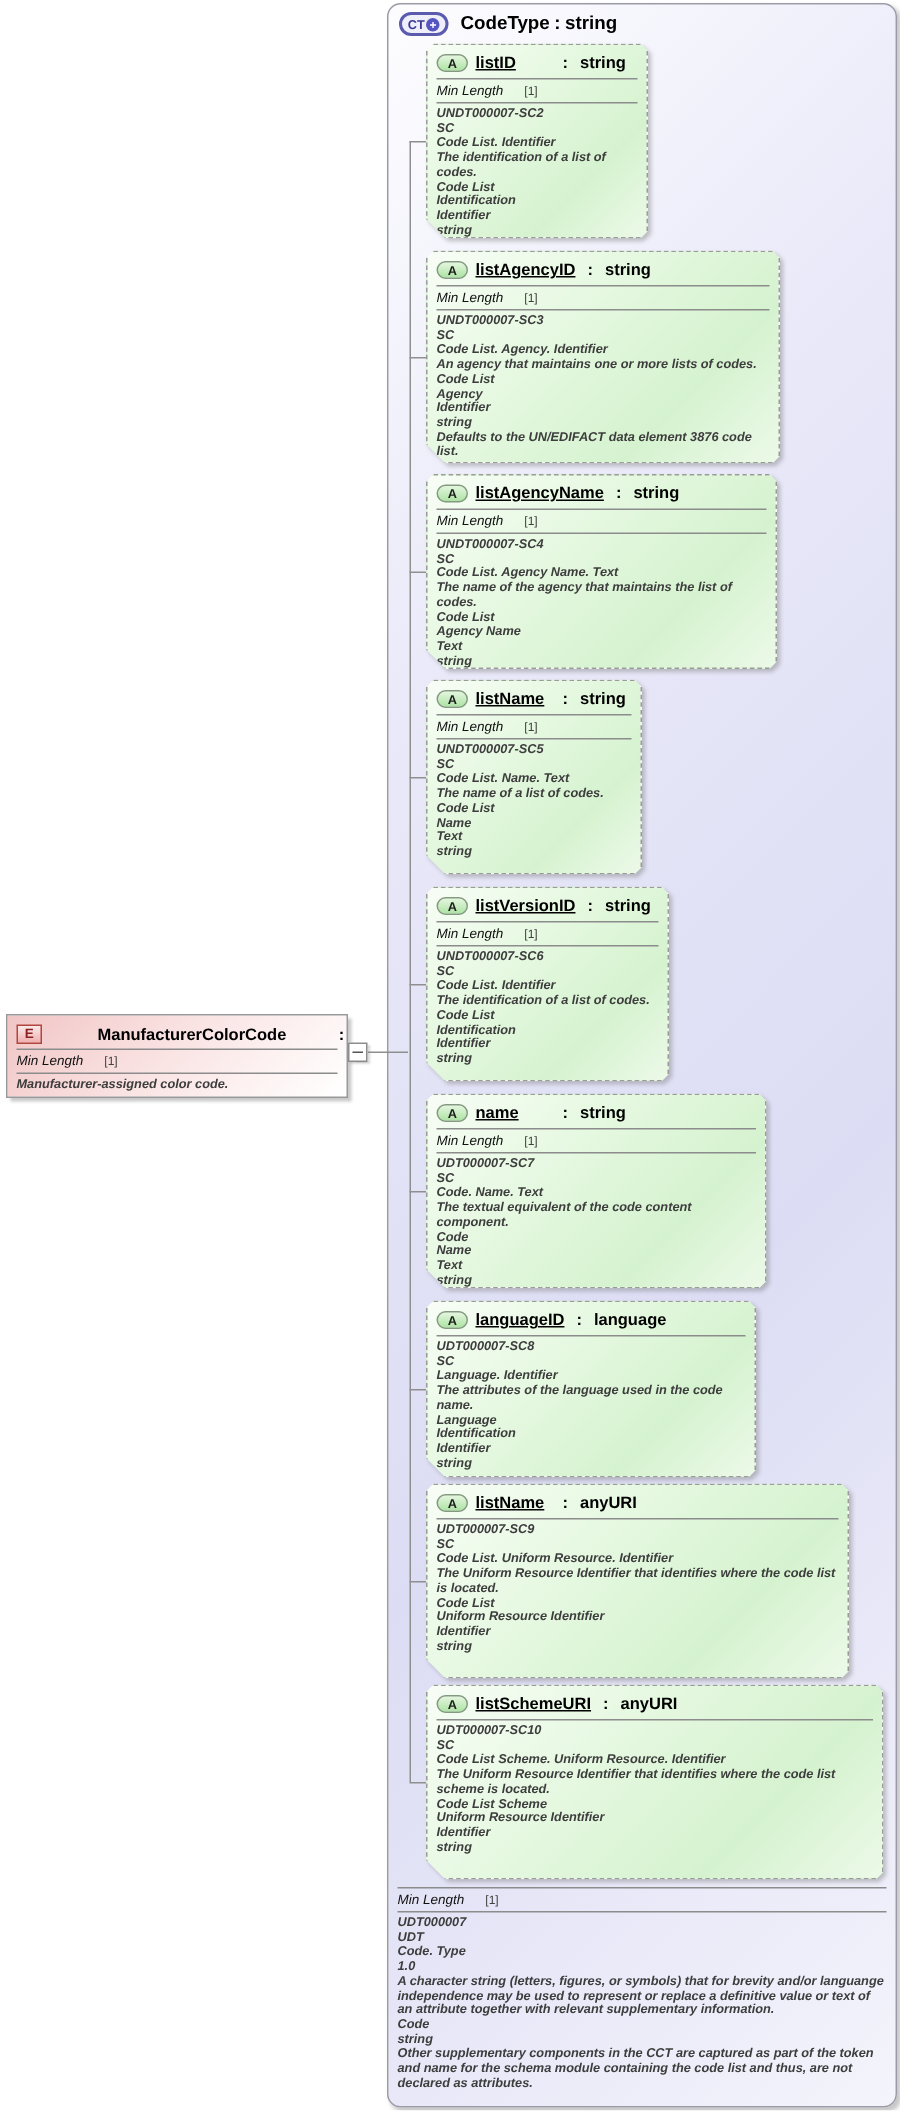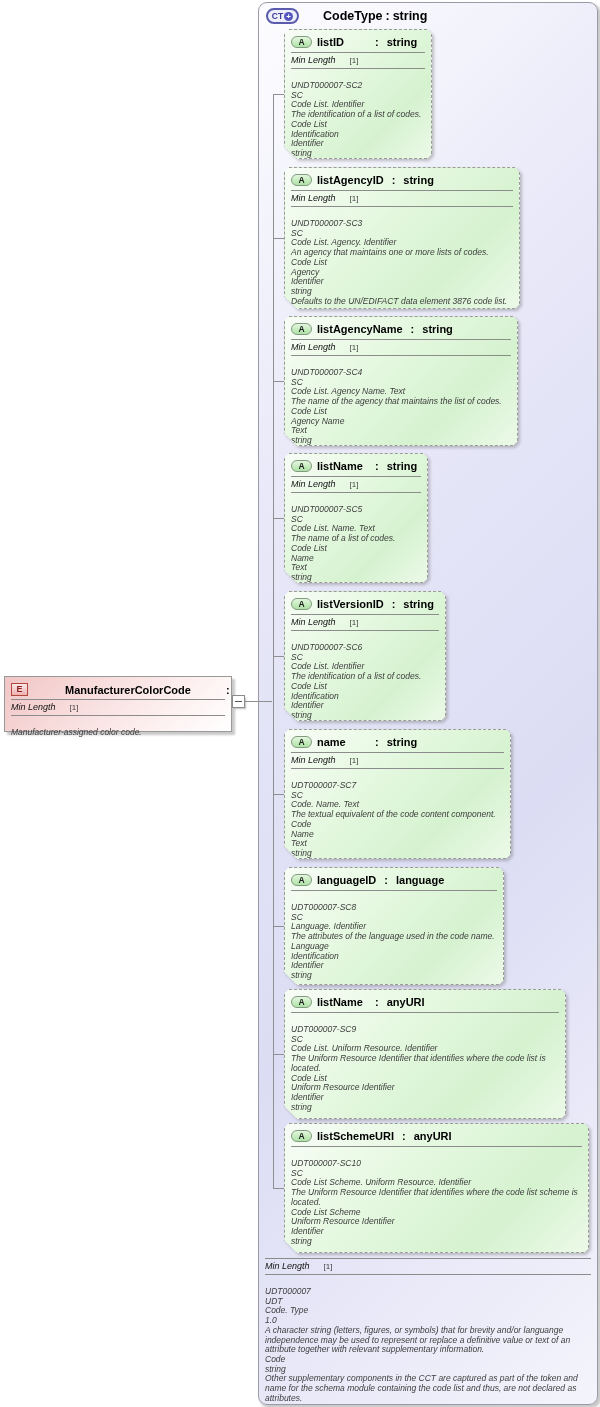--- a/index.html
+++ b/index.html
@@ -5,21 +5,21 @@
   html,body { margin:0; padding:0; background:#ffffff; font-family:"Liberation Sans", sans-serif; }
   .canvas { position:relative; width:600px; height:1407px; background:#fff; overflow:hidden; }
 
   
   .ct-container {
     position:absolute; left:258px; top:2px; width:340px; height:1403px; box-sizing:border-box;
     border:1px solid var(--container_border,#9b9ba8); border-radius:9px;
     background:linear-gradient(135deg,#fdfdff 0%,#e9e9f9 28%,var(--container_fill,#dcdcf4) 62%,#f4f4fc 100%);
     box-shadow:2.5px 2.5px 3px rgba(130,130,130,.45);
   }
-  .ct-header { position:absolute; left:7px; top:5px; display:flex; align-items:center; gap:24px; }
+  .ct-header { position:absolute; left:7px; top:5px; display:flex; align-items:flex-start; gap:8px; }
   .ct-title, .ct-title span { font-weight:bold; font-size:12.5px; color:#000; }
   .icon-ct {
     display:inline-flex; align-items:center; justify-content:center; gap:1px;
     width:33px; height:16px; box-sizing:border-box; border:2px solid #5b5bae; border-radius:8px;
     background:#efeffb; font-size:8.5px; font-weight:bold; color:var(--ct_icon_accent,#3a3a96);
   }
   .plus-circle { display:inline-flex; align-items:center; justify-content:center; width:9px; height:9px;
     border-radius:50%; background:#5656c0; color:#fff; font-size:8px; line-height:9px; }
 
   
@@ -35,28 +35,28 @@
   .attr-box {
     width:100%; height:100%; box-sizing:border-box; border:1px dashed var(--attr_border,#9b9b9b);
     background:linear-gradient(135deg,#f8fdf6 0%,#e5f8e0 38%,var(--attr_fill,#d5f2cf) 72%,#ecf9e8 100%);
     clip-path:polygon(5px 0, calc(100% - 5px) 0, 100% 5px, 100% calc(100% - 5px), calc(100% - 5px) 100%, 13px 100%, 0 calc(100% - 13px), 0 5px);
     padding:3px 6px; overflow:hidden;
   }
   .box-header { display:flex; align-items:center; gap:5px; height:18px; }
   .icon-a { flex:0 0 auto; display:inline-flex; align-items:center; justify-content:center;
     width:21px; height:12px; box-sizing:border-box; border:1px solid #849a80; border-radius:6px;
     background:linear-gradient(#e3f6de,var(--a_icon_fill,#aee3a5)); font-size:8.5px; font-weight:bold; color:#1c1c1c; }
-  .attr-name { font-weight:bold; font-size:11px; color:#000; min-width:50px; }
+  .attr-name { font-weight:bold; font-size:11px; color:#000; min-width:50px;text-decoration:underline; }
   .sep { font-weight:bold; font-size:11px; color:#000; margin:0 3px; }
   .attr-type { font-weight:bold; font-size:11px; color:#000; }
   .rule { height:0; border-top:1px solid #8c8c8c; margin:1px 0; }
   .facet-row { display:flex; align-items:center; padding:1px 0 2px; }
   .facet-label { font-style:italic; font-size:9px; color:#101010; }
   .facet-value { font-size:8px; color:#404040; margin-left:14px; }
-  .details { font-style:italic; font-size:8.5px; line-height:9.7px; color:#3d3d3d; white-space:pre-line; margin-top:12px; }
+  .details { font-style:italic; font-size:8.5px; line-height:9.7px; color:#3d3d3d; white-space:pre-line; margin-top:2px;font-weight:bold; }
 
   
   .ct-footer { position:absolute; left:6px; right:6px; top:1254px; }
 
   
   .element-box {
     position:absolute; left:4px; top:676px; width:228px; height:56px; box-sizing:border-box;
     border:1px solid var(--element_border,#999999);
     background:linear-gradient(135deg,#f1c5c5 0%,#f8dcdc 35%,var(--element_fill_light,#fdf0f0) 70%,#ffffff 100%);
     box-shadow:2.5px 2.5px 2px rgba(120,120,120,.4); padding:3px 6px;

